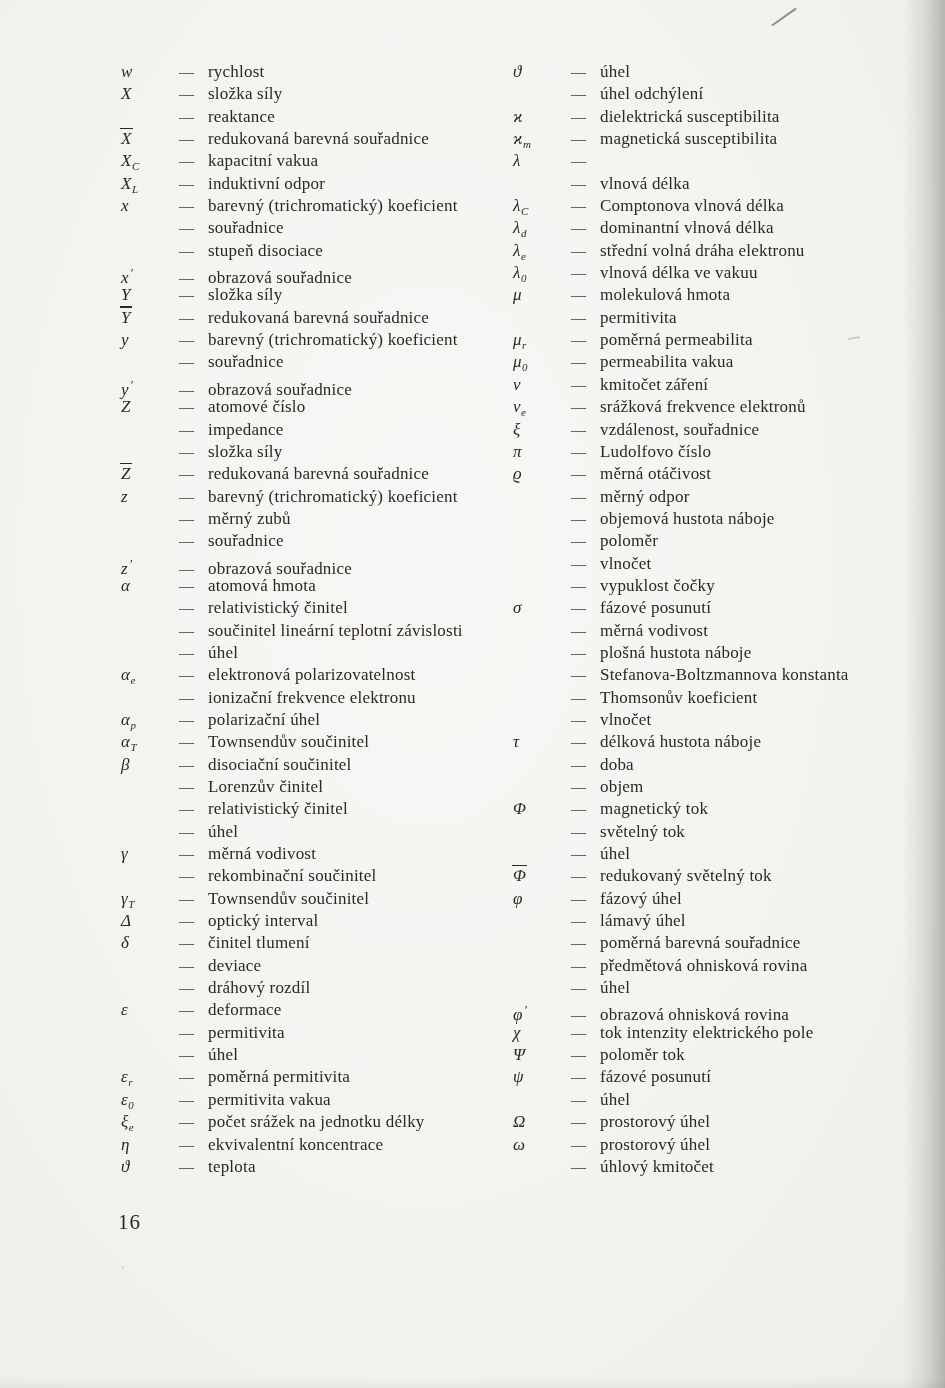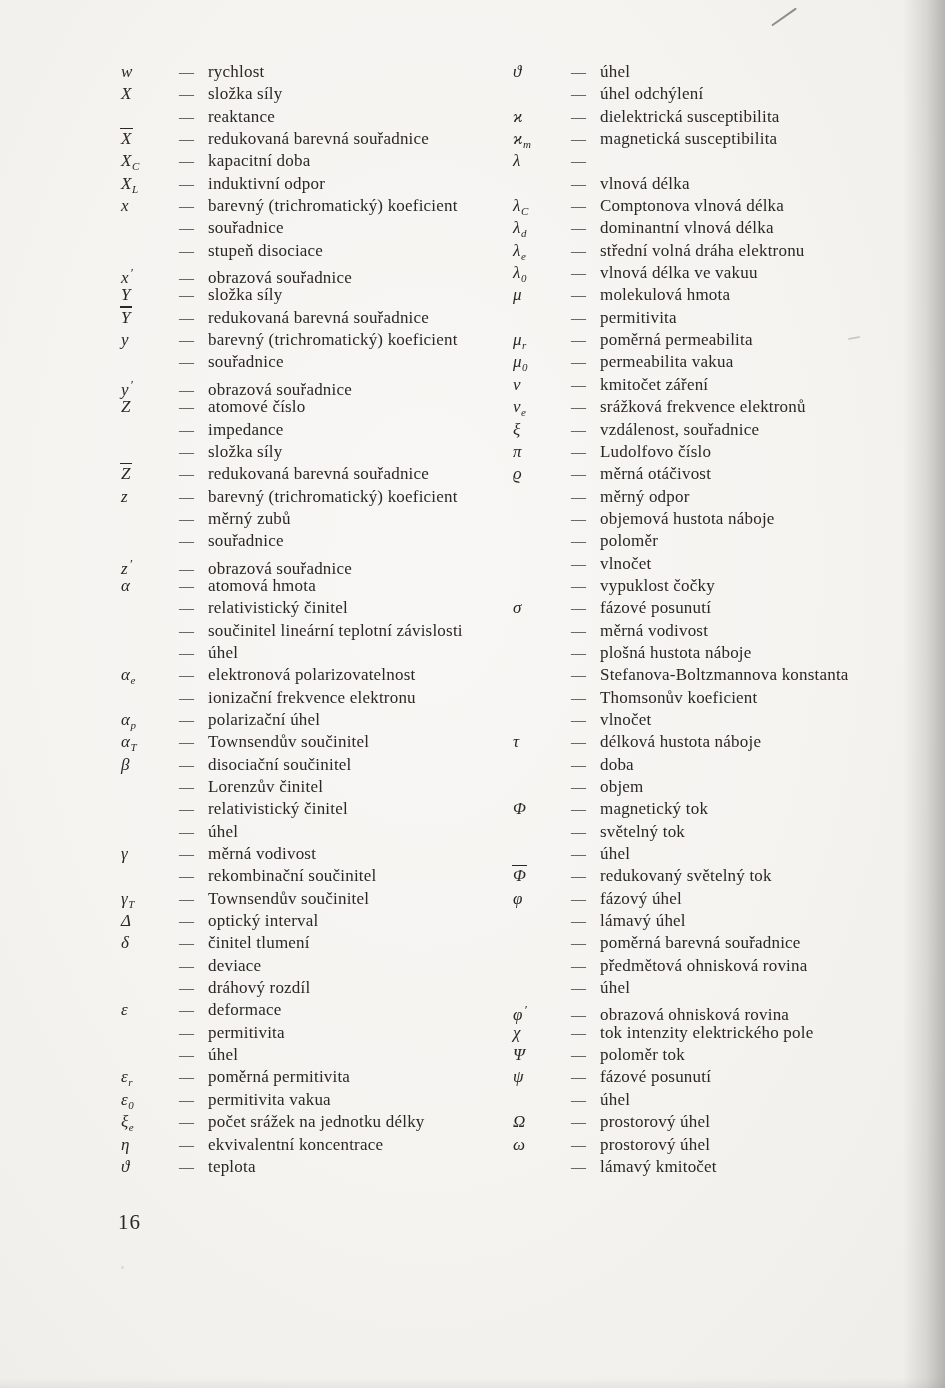--- a/index.html
+++ b/index.html
@@ -64,21 +64,21 @@
       <span class="def">reaktance</span>
     </div>
     <div class="row">
       <span class="sym"><span class="bar">X</span></span>
       <span class="dash">—</span>
       <span class="def">redukovaná barevná souřadnice</span>
     </div>
     <div class="row">
       <span class="sym"><span>X</span><sub>C</sub></span>
       <span class="dash">—</span>
-      <span class="def">kapacitní doba</span>
+      <span class="def">kapacitní vakua</span>
     </div>
     <div class="row">
       <span class="sym"><span>X</span><sub>L</sub></span>
       <span class="dash">—</span>
       <span class="def">induktivní odpor</span>
     </div>
     <div class="row">
       <span class="sym"><span>x</span></span>
       <span class="dash">—</span>
       <span class="def">barevný (trichromatický) koeficient</span>
@@ -540,21 +540,21 @@
       <span class="def">prostorový úhel</span>
     </div>
     <div class="row">
       <span class="sym"><span>ω</span></span>
       <span class="dash">—</span>
       <span class="def">prostorový úhel</span>
     </div>
     <div class="row">
       <span class="sym"></span>
       <span class="dash">—</span>
-      <span class="def">lámavý kmitočet</span>
+      <span class="def">úhlový kmitočet</span>
     </div>
   </div>
 
 <div class="page-number">16</div>
 
 <div class="artifact-slash"></div>
 <div class="artifact-tilde"></div>
 <div class="artifact-speck"></div>
 <div class="edge-shadow-right"></div>
 <div class="edge-shadow-bottom"></div>

